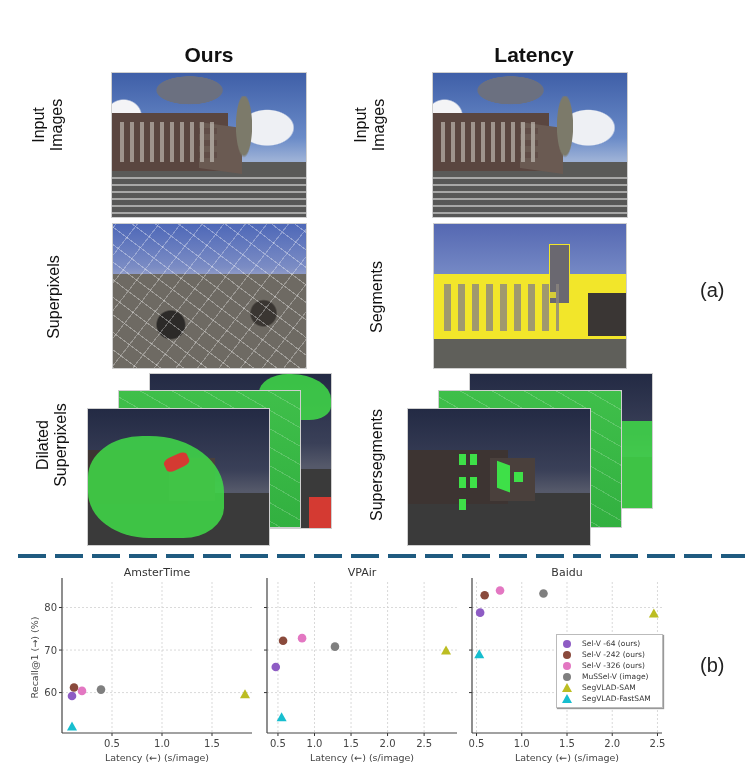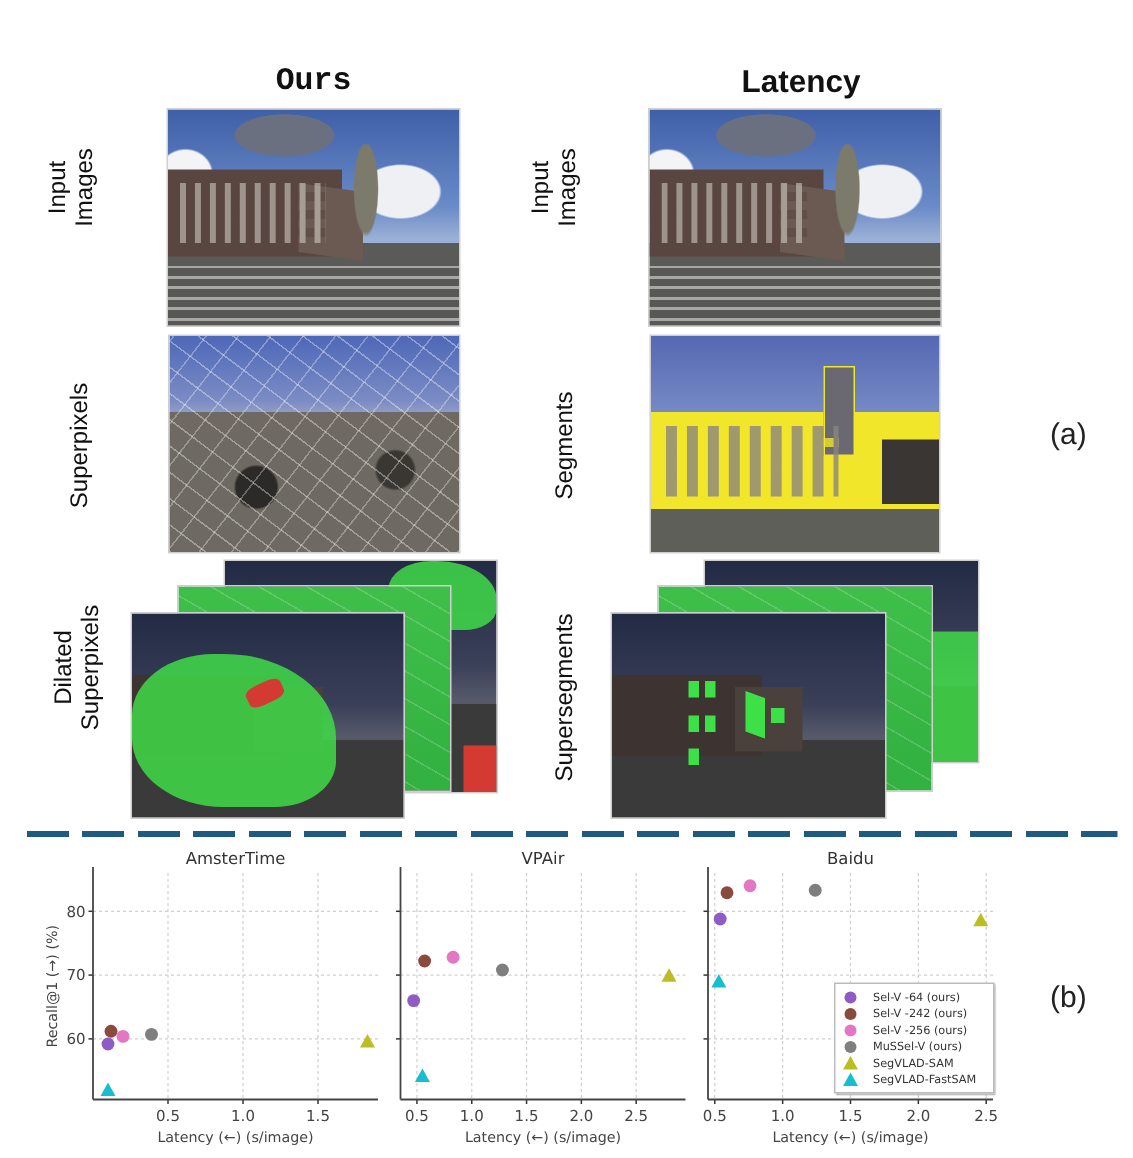--- a/index.html
+++ b/index.html
@@ -58,32 +58,32 @@
   .red-blob { position:absolute; background: #d43a32; }
   .win-green { position:absolute; background:#3ee048; }
   .divider { position:absolute; left:18px; top:554px; width:727px; height:4px;
       background: repeating-linear-gradient(90deg, #1f5b80 0 28px, transparent 28px 37px); }
   
   .plot { position:absolute; }
   .plot svg { overflow: visible; }
   .ptitle { font-size: 11px; fill: #333; font-family: "DejaVu Sans", sans-serif; }
   .tick { font-size: 10px; fill: #444; font-family: "DejaVu Sans", sans-serif; }
   .alabel { font-size: 9.5px; fill: #444; font-family: "DejaVu Sans", sans-serif; }
-  .legend { position:absolute; left:556px; top:655px; width:107px; height:74px; background:#fff;
+  .legend { position:absolute; left:556px; top:634px; width:107px; height:74px; background:#fff;
             border:1px solid #bbb; box-shadow: 1px 1px 1px #999; box-sizing:border-box; padding:3px 5px;
             font-size: 7.5px; color:#333; font-family: "DejaVu Sans", sans-serif; }
   .leg-item { display:flex; align-items:center; height:11px; }
   .leg-mark { width:10px; height:10px; margin-right:10px; display:inline-block; }
   .leg-circle { border-radius:50%; width:8px; height:8px; margin-left:1px; margin-right:11px; }
   .leg-tri { width:0; height:0; border-left:5px solid transparent; border-right:5px solid transparent; border-bottom:9px solid; }
 </style>
 </head>
 <body>
 
-<div class="col-title" style="left:109px; top:43px;font-family:Liberation Mono, monospace;">Ours</div>
+<div class="col-title" style="left:109px; top:43px;">Ours</div>
 <div class="col-title" style="left:434px; top:43px;">Latency</div>
 
 <div class="row-label" style="left:10px; top:105px; width:80px; height:40px;">
   <div>Input</div>
   <div>Images</div>
 </div>
 <div class="row-label" style="left:0px; top:287px; width:110px; height:20px;">Superpixels</div>
 <div class="row-label" style="left:4px; top:425px; width:100px; height:40px;">
   <div>Dilated</div>
   <div>Superpixels</div>
@@ -257,25 +257,25 @@
   <div class="leg-item">
       <span class="leg-mark leg-circle" style="background:#8e5cc4;"></span>
       <span>Sel-V -64 (ours)</span>
     </div>
   <div class="leg-item">
       <span class="leg-mark leg-circle" style="background:#8a4a3c;"></span>
       <span>Sel-V -242 (ours)</span>
     </div>
   <div class="leg-item">
       <span class="leg-mark leg-circle" style="background:#e377c2;"></span>
-      <span>Sel-V -256 (ours)</span>
+      <span>Sel-V -326 (ours)</span>
     </div>
   <div class="leg-item">
       <span class="leg-mark leg-circle" style="background:#7f7f7f;"></span>
-      <span>MuSSel-V (ours)</span>
+      <span>MuSSel-V (image)</span>
     </div>
   <div class="leg-item">
       <span class="leg-mark leg-tri" style="border-bottom-color:#bcbd22;"></span>
       <span>SegVLAD-SAM</span>
     </div>
   <div class="leg-item">
       <span class="leg-mark leg-tri" style="border-bottom-color:#17becf;"></span>
       <span>SegVLAD-FastSAM</span>
     </div>
 </div>

